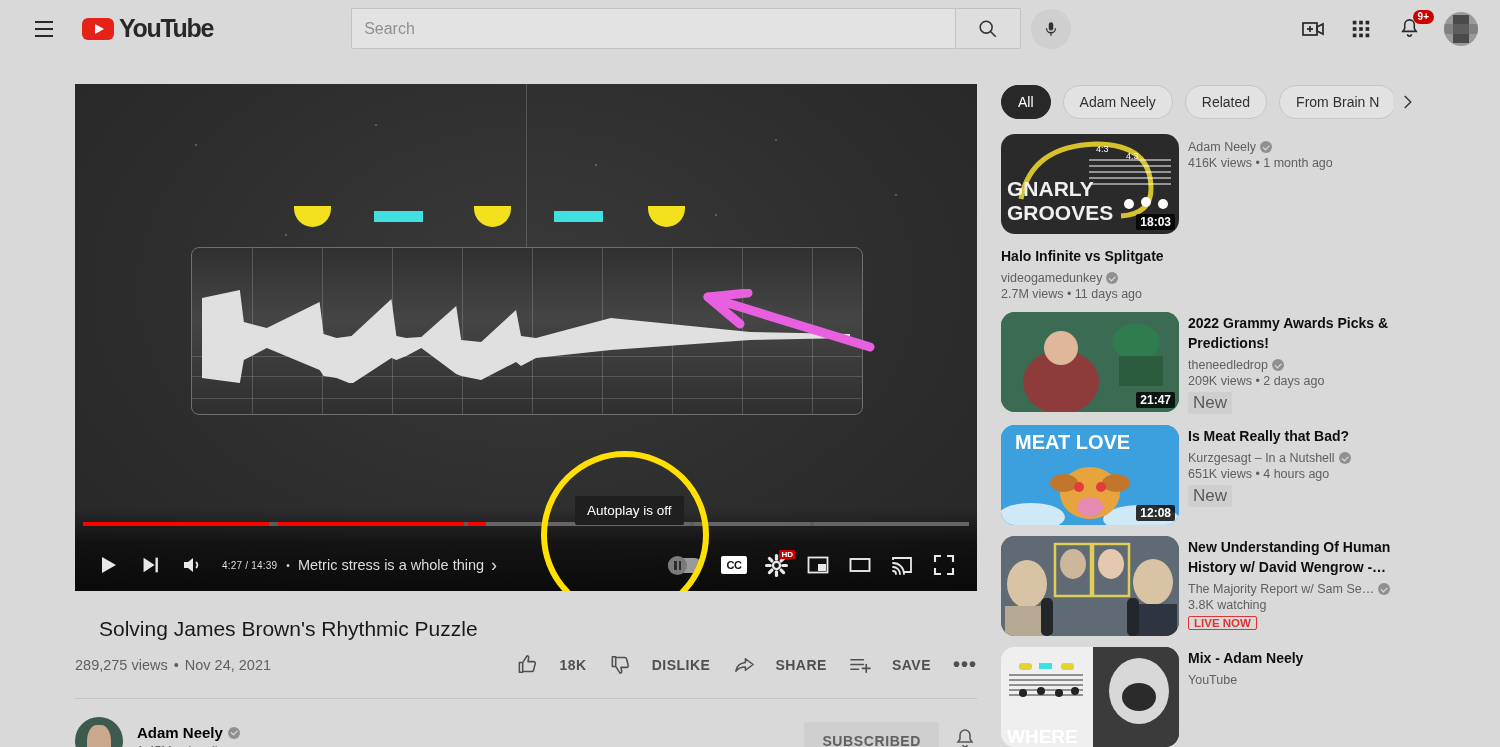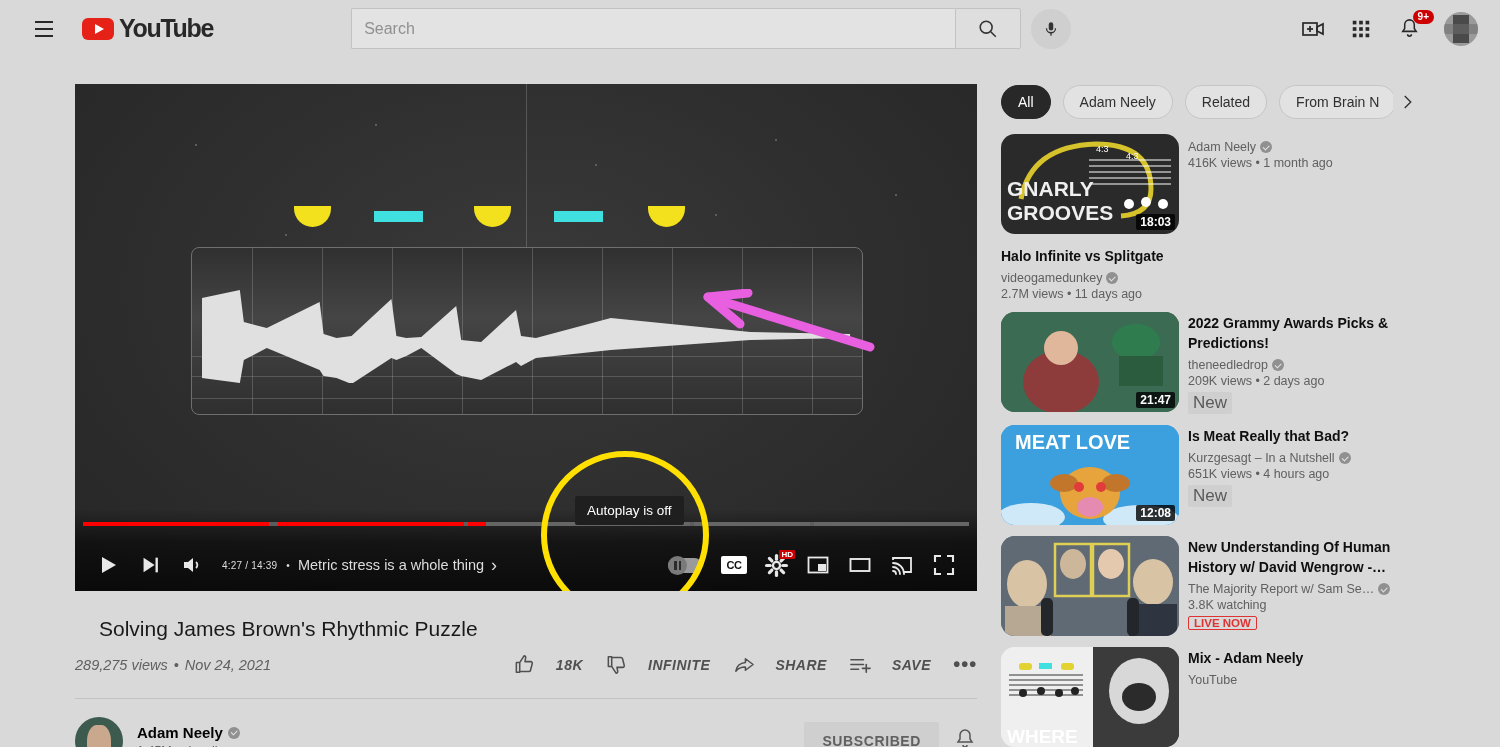--- a/index.html
+++ b/index.html
@@ -96,21 +96,21 @@
   .autoplay-tog .knob i { display:block; width:2.5px; height:9px; background:#2b2b2b;}
   .cc-btn { width:26px; height:18px; background:#fff; border-radius:2px; display:flex;
     align-items:center; justify-content:center; gap:2px;}
   .cc-btn b { font-size:11px; color:#111; font-weight:700; letter-spacing:-.5px;
     font-family:"Liberation Sans", sans-serif;}
   .hd-badge { position:absolute; top:6px; right:2px; background:#cc0000; color:#fff; font-size:8px;
     padding:0 2px; border-radius:1px; font-weight:700;}
 
   
   .title { font-size:21px; color:#1a1a1a; margin-top:26px; font-weight:400;margin-left:24px;}
-  .meta-row { display:flex; align-items:center; margin-top:12px;font-style:italic; }
+  .meta-row { display:flex; align-items:center; margin-top:12px; }
   .meta-txt { font-size:14.5px; color:#606060; }
   .actions { margin-left:auto; display:flex; align-items:center; gap:22px; }
   .act { display:flex; align-items:center; gap:20px; cursor:pointer; color:#505050;
     font-size:14px; font-weight:600; letter-spacing:.5px;}
   .divider { border-bottom:1px solid #c3c3c3; margin-top:22px; }
 
   
   .channel-row { display:flex; align-items:center; margin-top:18px; }
   .ch-avatar { width:48px; height:48px; border-radius:50%; overflow:hidden; position:relative;
     background:#3c5a4e;}
@@ -385,21 +385,21 @@
         <div class="act">
           <svg width="23" height="23" viewBox="0 0 24 24">
             <path d="M7 10v10H3.5V10zM7 10l4.5-7c1.4 0 2 1 1.7 2.2L12.5 9h6c1.1 0 1.9 1 1.6 2l-1.8 7c-.2.8-.9 1.4-1.7 1.4H7z" fill="none" stroke="#505050" stroke-width="1.6" stroke-linejoin="round"></path>
           </svg>
           <span>18K</span>
         </div>
         <div class="act">
           <svg width="23" height="23" viewBox="0 0 24 24">
             <path d="M7 14V4H3.5v10zM7 14l4.5 7c1.4 0 2-1 1.7-2.2L12.5 15h6c1.1 0 1.9-1 1.6-2l-1.8-7c-.2-.8-.9-1.4-1.7-1.4H7z" fill="none" stroke="#505050" stroke-width="1.6" stroke-linejoin="round"></path>
           </svg>
-          <span>INFINITE</span>
+          <span>DISLIKE</span>
         </div>
         <div class="act">
           <svg width="23" height="23" viewBox="0 0 24 24">
             <path d="M14 6l8 6-8 6v-3.5c-5 0-8 1.5-10 4.5 1-6 4.5-8.5 10-9z" fill="none" stroke="#505050" stroke-width="1.6" stroke-linejoin="round"></path>
           </svg>
           <span>SHARE</span>
         </div>
         <div class="act">
           <svg width="23" height="23" viewBox="0 0 24 24">
             <g stroke="#505050" stroke-width="1.7" stroke-linecap="round">

